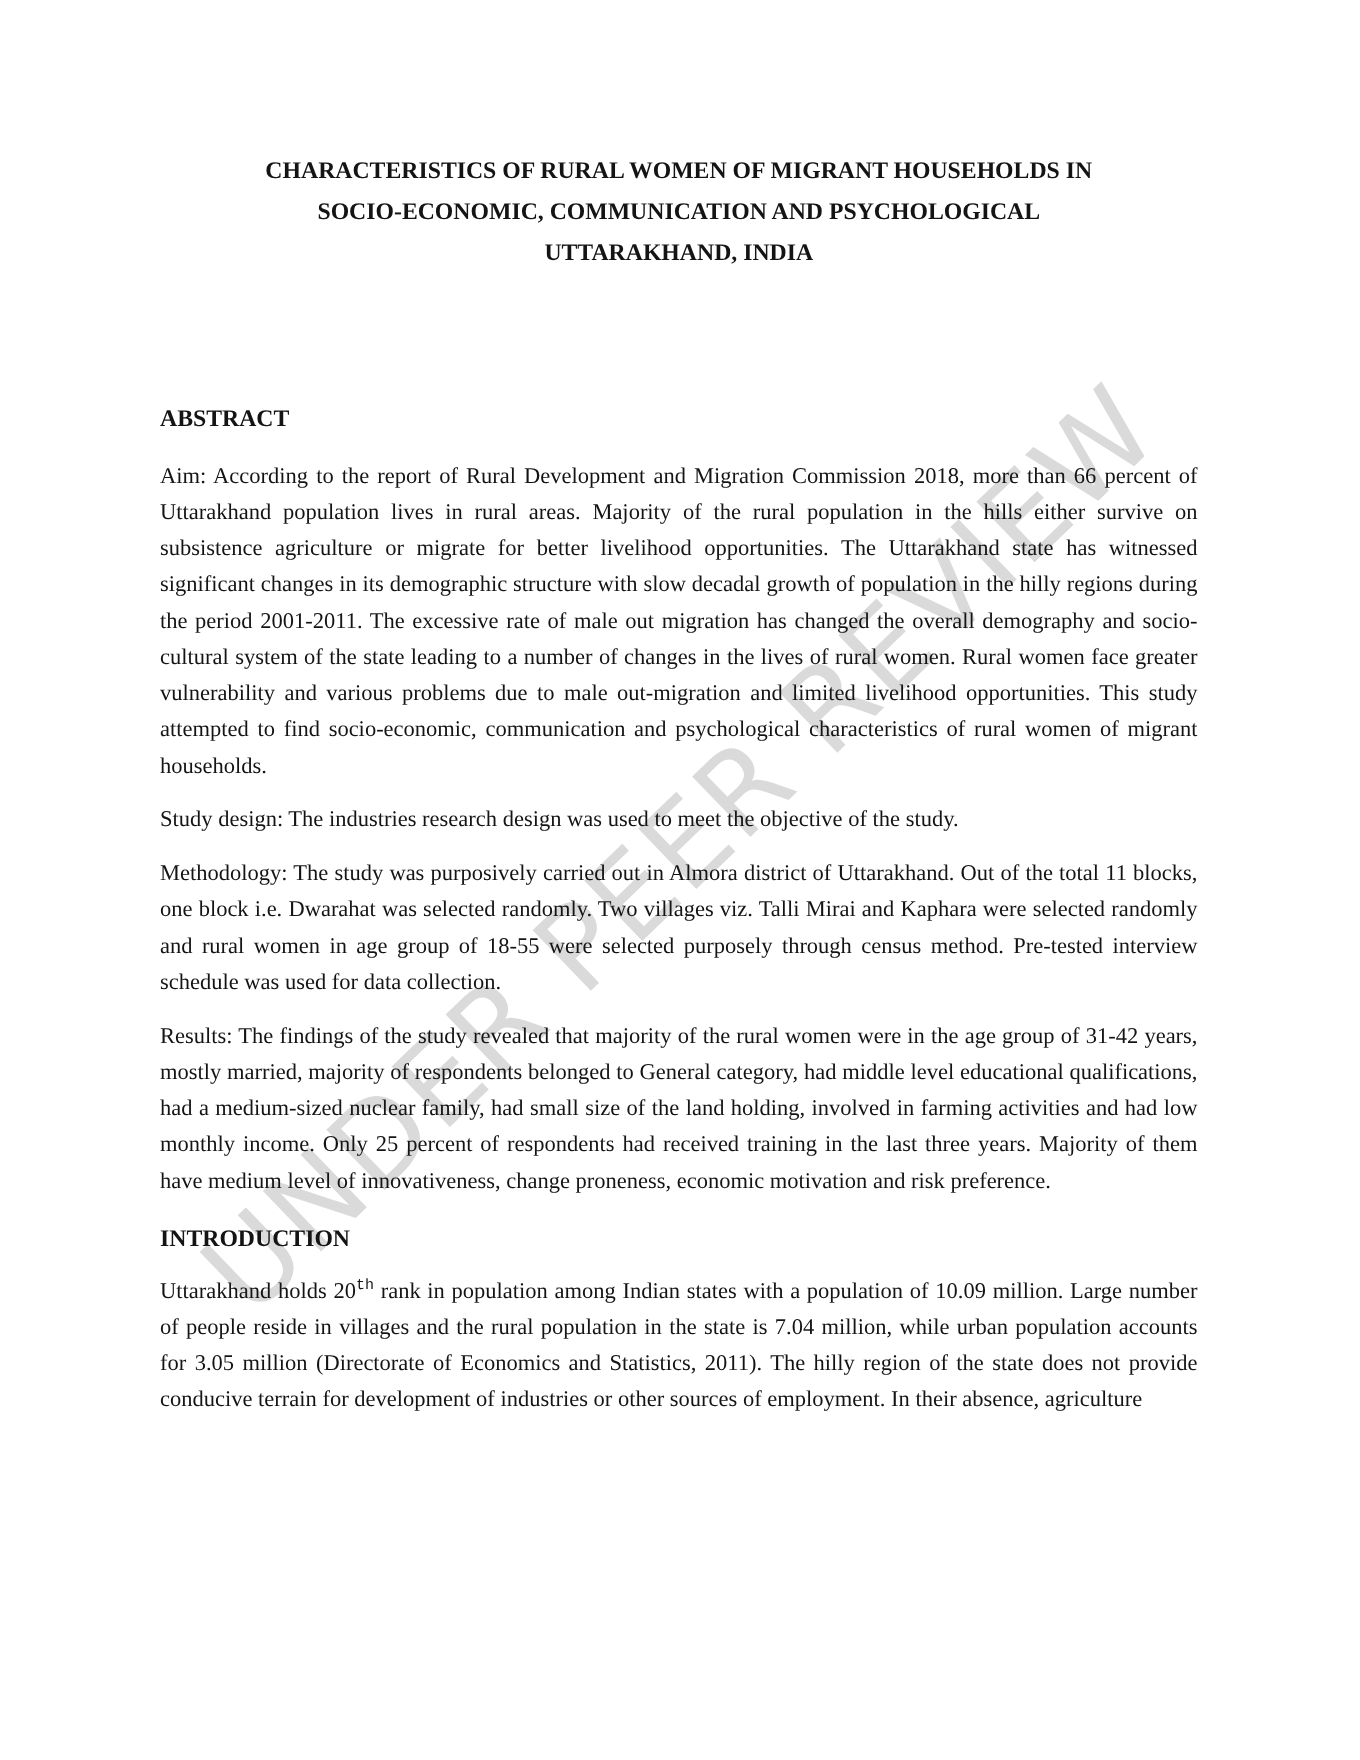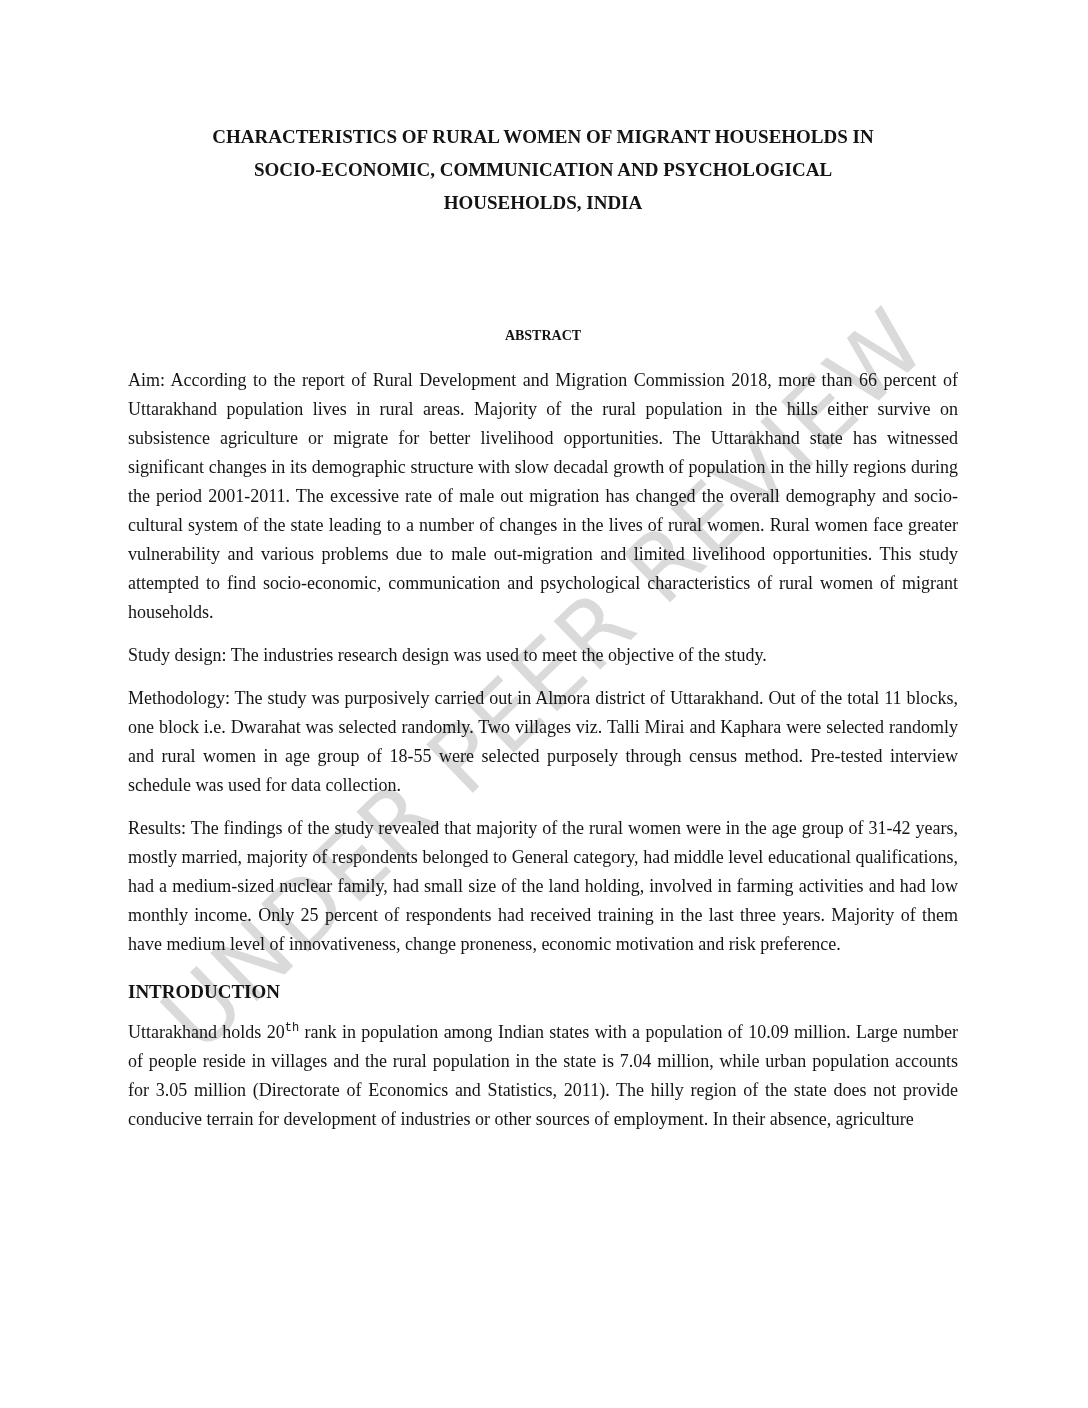--- a/index.html
+++ b/index.html
@@ -36,23 +36,23 @@
     padding: 120px 130px 0 128px;
   }
   .title {
     font-size: 19px;
     font-weight: bold;
     text-align: center;
     line-height: 33px;
     margin: 0;
   }
   .abstract-heading {
-    font-size: 14px;
+    font-size: 19px;
     font-weight: bold;
-    text-align: center;
+    text-align: left;
     line-height: 33px;
     margin: 100px 0 14px 0;
   }
   p.body {
     font-size: 18px;
     line-height: 29px;
     text-align: justify;
     margin: 0 0 14px 0;
   }
   p.keywords {
@@ -83,21 +83,21 @@
 
 <div class="page">
 
   <div class="watermark">UNDER PEER REVIEW</div>
 
   <div class="content">
 
     <h1 class="title">
       <div>CHARACTERISTICS OF RURAL WOMEN OF MIGRANT HOUSEHOLDS IN</div>
       <div>SOCIO-ECONOMIC, COMMUNICATION AND PSYCHOLOGICAL</div>
-      <div>HOUSEHOLDS, INDIA</div>
+      <div>UTTARAKHAND, INDIA</div>
     </h1>
 
     <h2 class="abstract-heading">ABSTRACT</h2>
 
     <p class="body">Aim: According to the report of Rural Development and Migration Commission 2018, more than 66 percent of Uttarakhand population lives in rural areas. Majority of the rural population in the hills either survive on subsistence agriculture or migrate for better livelihood opportunities. The Uttarakhand state has witnessed significant changes in its demographic structure with slow decadal growth of population in the hilly regions during the period 2001-2011. The excessive rate of male out migration has changed the overall demography and socio-cultural system of the state leading to a number of changes in the lives of rural women. Rural women face greater vulnerability and various problems due to male out-migration and limited livelihood opportunities. This study attempted to find socio-economic, communication and psychological characteristics of rural women of migrant households.</p>
 
     <p class="body">Study design: The industries research design was used to meet the objective of the study.</p>
 
     <p class="body">Methodology: The study was purposively carried out in Almora district of Uttarakhand. Out of the total 11 blocks, one block i.e. Dwarahat was selected randomly. Two villages viz. Talli Mirai and Kaphara were selected randomly and rural women in age group of 18-55 were selected purposely through census method. Pre-tested interview schedule was used for data collection.</p>
 

